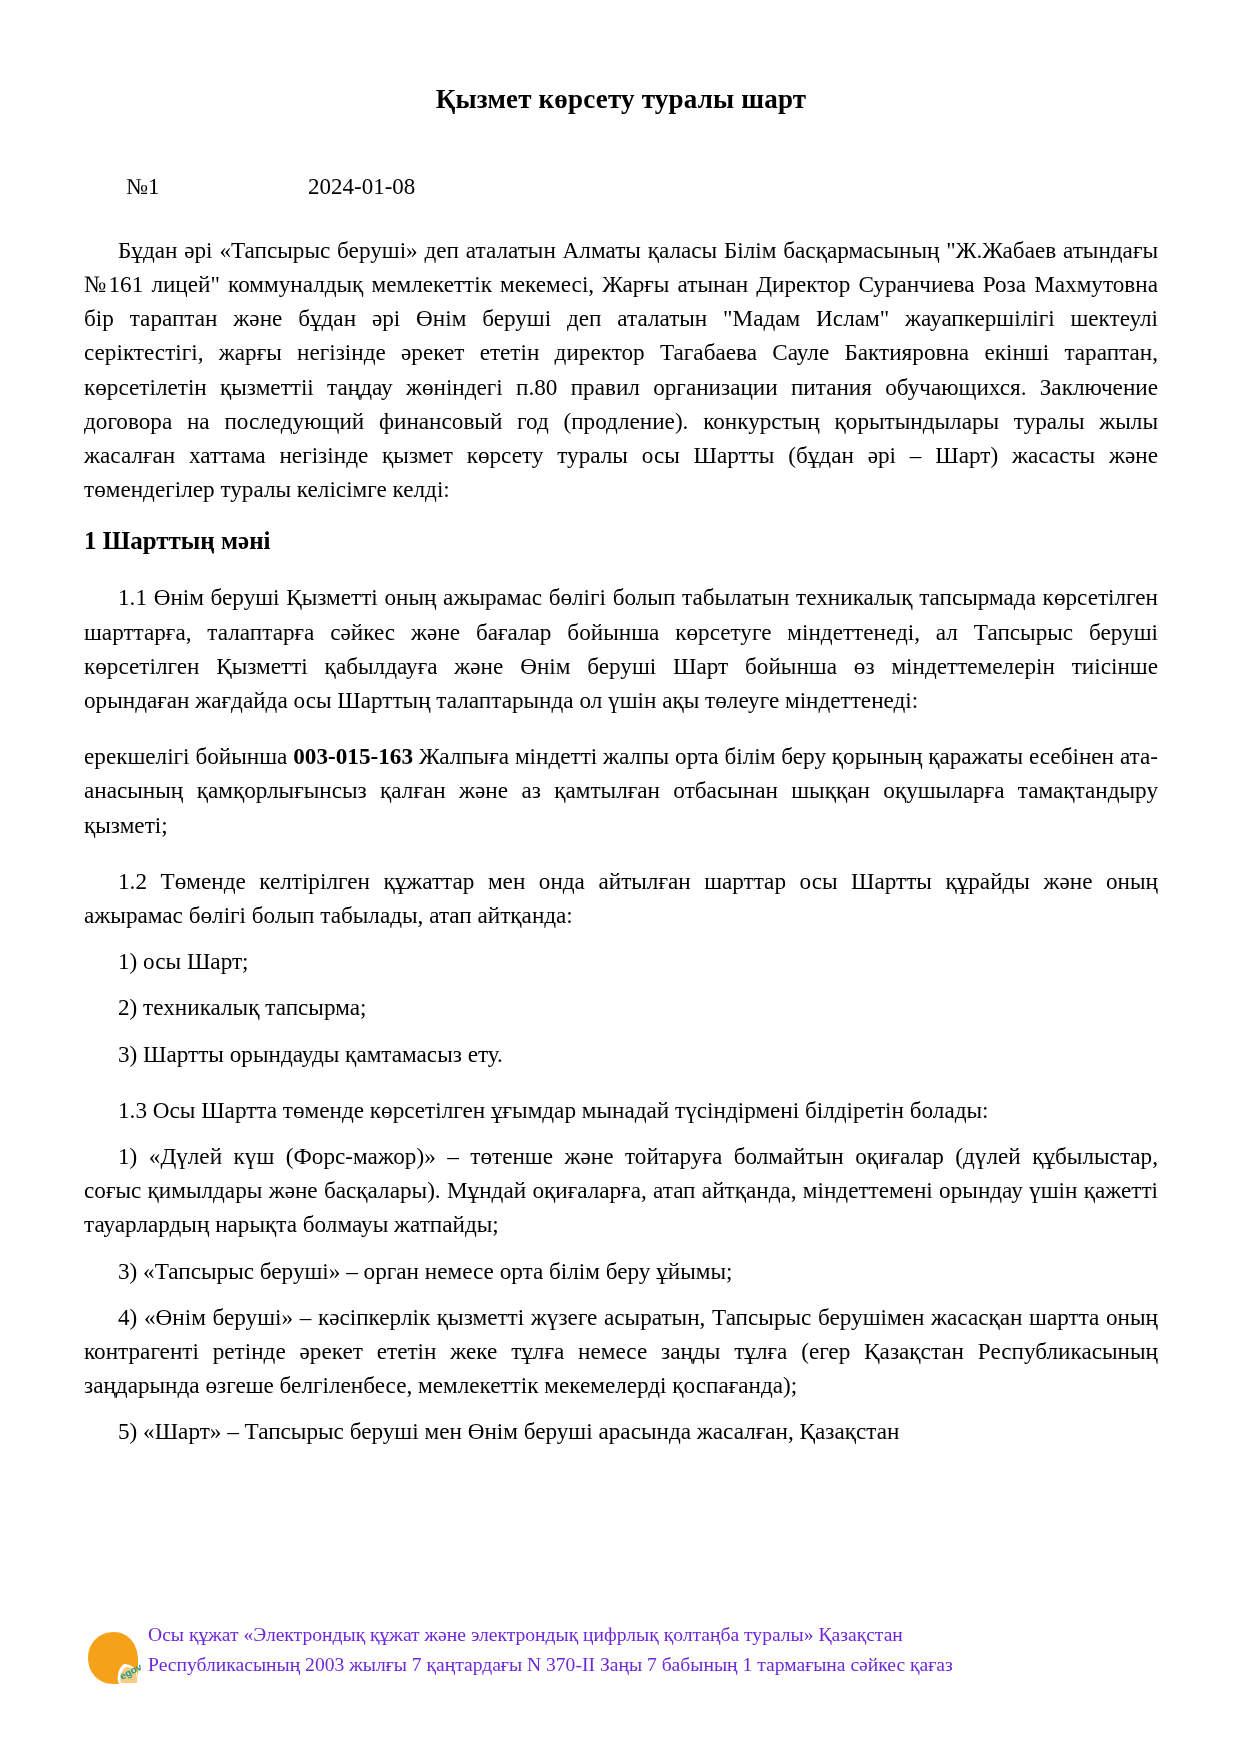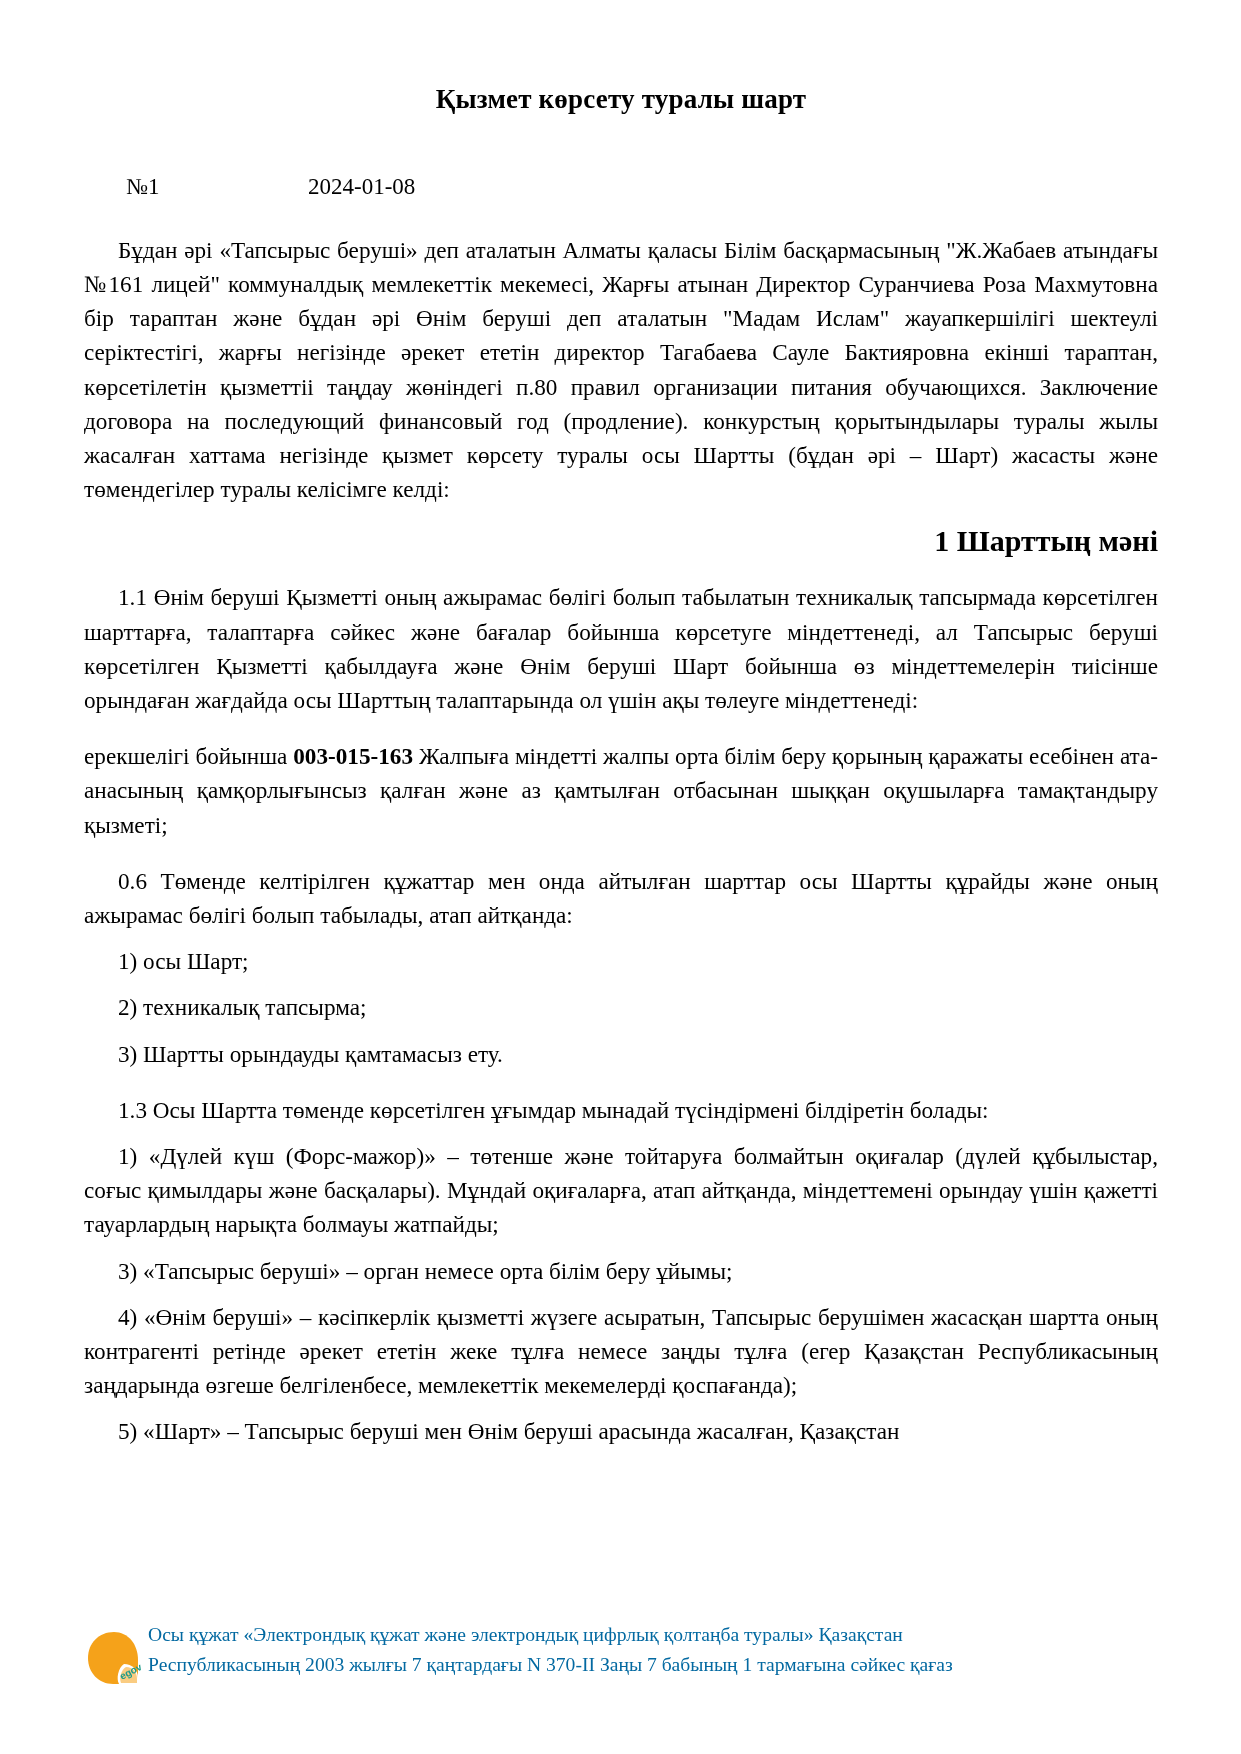--- a/index.html
+++ b/index.html
@@ -54,23 +54,23 @@
     text-align: justify;
     text-justify: inter-word;
     margin: 0;
     hyphens: none;
   }
   p.intro {
     margin-top: 31px;
     text-indent: 34px;
   }
   h2.section {
-    text-align: right;
+    text-align: left;
     font-weight: bold;
-    font-size: 30px;
+    font-size: 25px;
     line-height: 34px;
     margin: 18px 0 15px 0;
   }
   p.para {
     margin-top: 22px;
     text-indent: 34px;
   }
   p.item {
     margin-top: 12px;
     text-indent: 34px;
@@ -95,21 +95,21 @@
     width: 56px;
     height: 62px;
     flex: 0 0 56px;
     position: relative;
     margin-top: 10px;
     margin-left: 2px;
   }
   .stamp-text {
     font-size: 19.6px;
     line-height: 30px;
-    color: #0369a1;
+    color: #6d28d9;
     margin-left: 6px;
     width: 900px;
   }
   .stamp-text div {
     white-space: nowrap;
   }
   .strike-line {
     position: absolute;
     left: 84px;
     top: 1632px;
@@ -134,21 +134,21 @@
     </div>
 
     <p class="body intro">Бұдан әрі «Тапсырыс беруші» деп аталатын Алматы қаласы Білім басқармасының "Ж.Жабаев атындағы №161 лицей" коммуналдық мемлекеттік мекемесі, Жарғы атынан Директор Суранчиева Роза Махмутовна бір тараптан және бұдан әрі Өнім беруші деп аталатын "Мадам Ислам" жауапкершілігі шектеулі серіктестігі, жарғы негізінде әрекет ететін директор Тагабаева Сауле Бактияровна екінші тараптан, көрсетілетін қызметтіі таңдау жөніндегі п.80 правил организации питания обучающихся. Заключение договора на последующий финансовый год (продление). конкурстың қорытындылары туралы жылы жасалған хаттама негізінде қызмет көрсету туралы осы Шартты (бұдан әрі – Шарт) жасасты және төмендегілер туралы келісімге келді:</p>
 
     <h2 class="section">1 Шарттың мәні</h2>
 
     <p class="body para">1.1 Өнім беруші Қызметті оның ажырамас бөлігі болып табылатын техникалық тапсырмада көрсетілген шарттарға, талаптарға сәйкес және бағалар бойынша көрсетуге міндеттенеді, ал Тапсырыс беруші көрсетілген Қызметті қабылдауға және Өнім беруші Шарт бойынша өз міндеттемелерін тиісінше орындаған жағдайда осы Шарттың талаптарында ол үшін ақы төлеуге міндеттенеді:</p>
 
     <p class="body para" style="text-indent:0"><span>ерекшелігі бойынша </span><span class="b">003-015-163</span><span> Жалпыға міндетті жалпы орта білім беру қорының қаражаты есебінен ата-анасының қамқорлығынсыз қалған және аз қамтылған отбасынан шыққан оқушыларға тамақтандыру қызметі;</span></p>
 
-    <p class="body para">0.6 Төменде келтірілген құжаттар мен онда айтылған шарттар осы Шартты құрайды және оның ажырамас бөлігі болып табылады, атап айтқанда:</p>
+    <p class="body para">1.2 Төменде келтірілген құжаттар мен онда айтылған шарттар осы Шартты құрайды және оның ажырамас бөлігі болып табылады, атап айтқанда:</p>
 
     <p class="body item plain-left">1) осы Шарт;</p>
     <p class="body item plain-left">2) техникалық тапсырма;</p>
     <p class="body item plain-left">3) Шартты орындауды қамтамасыз ету.</p>
 
     <p class="body para plain-left">1.3 Осы Шартта төменде көрсетілген ұғымдар мынадай түсіндірмені білдіретін болады:</p>
 
     <p class="body item">1) «Дүлей күш (Форс-мажор)» – төтенше және тойтаруға болмайтын оқиғалар (дүлей құбылыстар, соғыс қимылдары және басқалары). Мұндай оқиғаларға, атап айтқанда, міндеттемені орындау үшін қажетті тауарлардың нарықта болмауы жатпайды;</p>
     <p class="body item plain-left">3) «Тапсырыс беруші» – орган немесе орта білім беру ұйымы;</p>
     <p class="body item">4) «Өнім беруші» – кәсіпкерлік қызметті жүзеге асыратын, Тапсырыс берушімен жасасқан шартта оның контрагенті ретінде әрекет ететін жеке тұлға немесе заңды тұлға (егер Қазақстан Республикасының заңдарында өзгеше белгіленбесе, мемлекеттік мекемелерді қоспағанда);</p>

